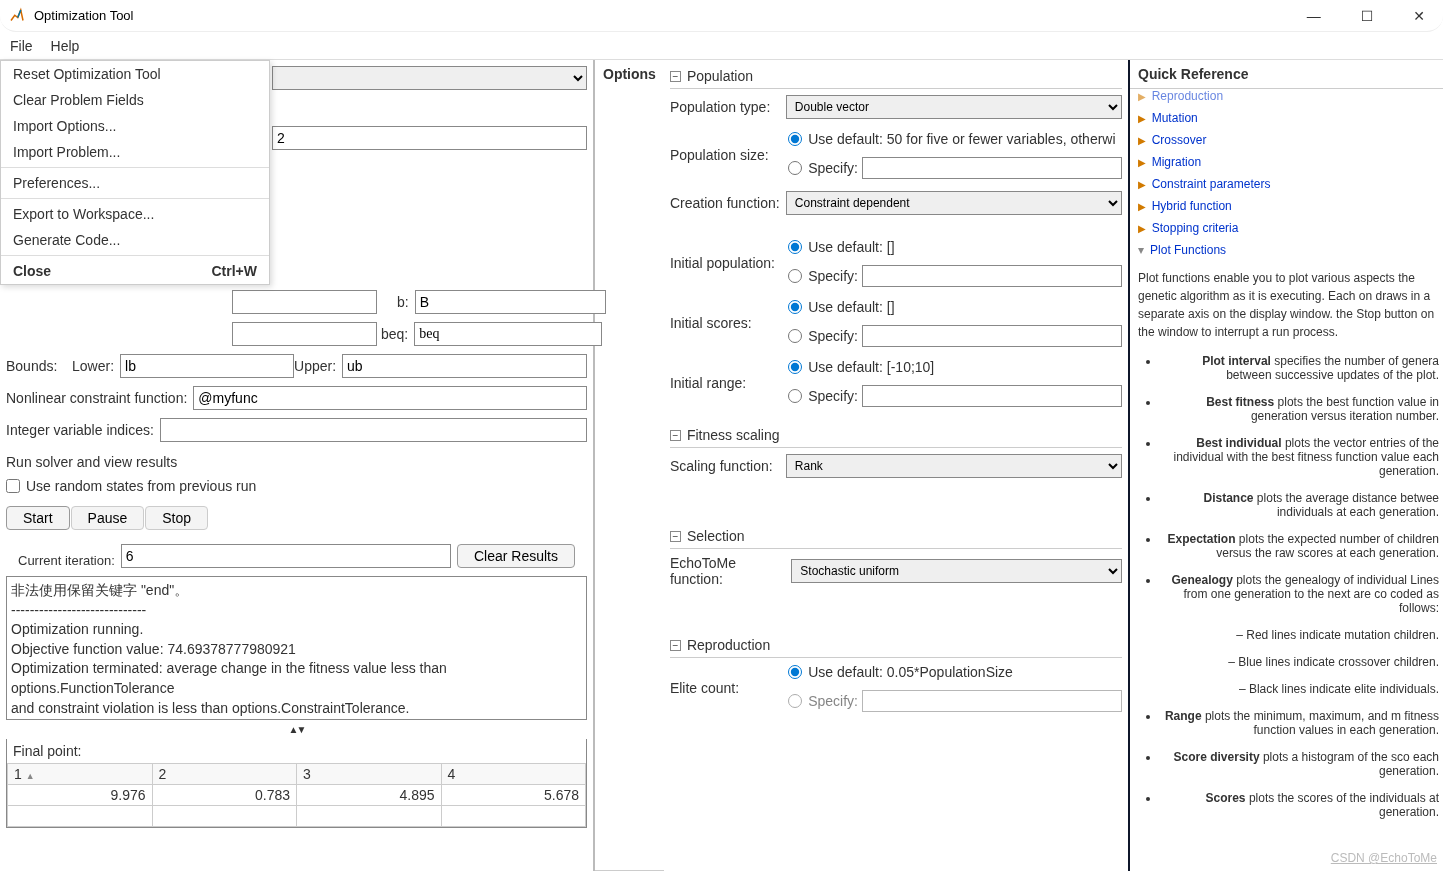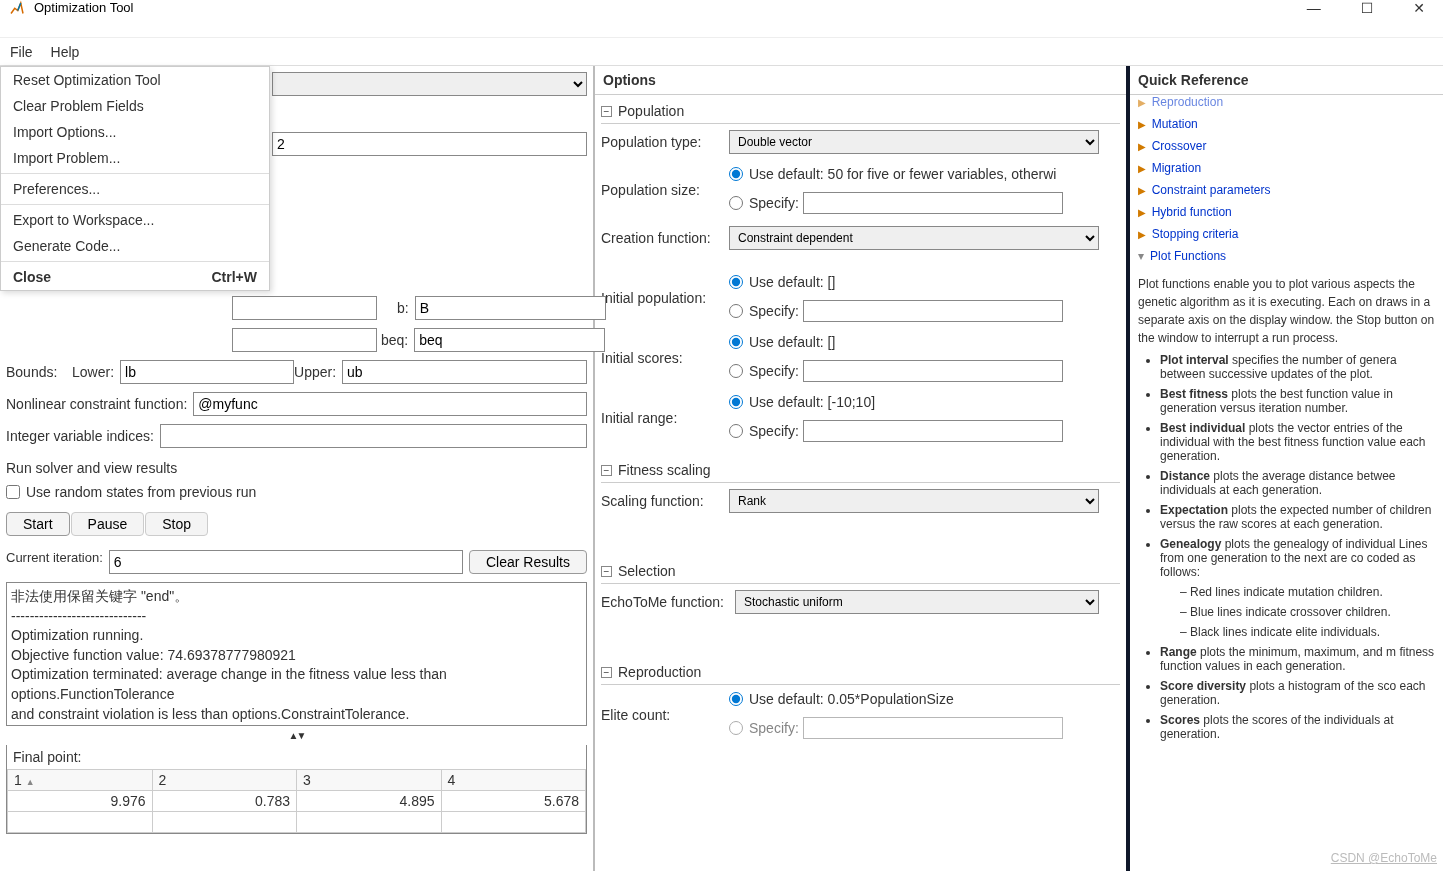--- a/index.html
+++ b/index.html
@@ -1,50 +1,50 @@
 <!DOCTYPE html>
 <html><head>
 <meta charset="utf-8">
 <style>
 * { box-sizing: border-box; margin: 0; padding: 0; font-family: "Segoe UI", Arial, sans-serif; }
 body { background: #fff; font-size: 13px; color: #333; width: 1443px; height: 871px; overflow: hidden; position: relative; }
 
-.titlebar { height: 38px; display: flex; padding: 0 8px; border-bottom: 1px solid #eee; }
+.titlebar { height: 32px; display: flex; align-items: center; padding: 0 8px; border-bottom: 1px solid #eee; border-radius: 16px; }
 .titlebar .logo { width: 18px; height: 18px; margin-right: 8px; }
 .titlebar .title { font-size: 13px; color: #000; }
 .titlebar .win-controls { margin-left: auto; display: flex; gap: 40px; padding-right: 10px; font-size: 14px; }
 
 .menubar { height: 28px; display: flex; align-items: center; padding: 0 10px; border-bottom: 1px solid #ddd; font-size: 14px; }
 .menubar span { margin-right: 18px; cursor: default; }
 
 .content { display: flex; height: calc(871px - 60px); }
 
 .col-left { width: 595px; border-right: 2px solid #bbb; display: flex; flex-direction: column; padding: 4px 6px 0 6px; position: relative; }
-.col-mid { width: 535px; border-right: 4px solid #0f172a; display: flex; flex-direction: column; }
+.col-mid { width: 535px; border-right: 2px solid #0f172a; display: flex; }
 .col-right { flex: 1; display: flex; flex-direction: column; overflow: hidden; }
 
 .panel-header { font-weight: bold; font-size: 14px; padding: 6px 8px; border-bottom: 1px solid #ccc; }
 
 .file-menu { position: absolute; top: 0; left: 0; width: 270px; background: #fff; border: 1px solid #ccc; box-shadow: 2px 2px 6px rgba(0,0,0,0.15); z-index: 100; font-size: 14px; }
 .file-menu div.item { padding: 5px 12px; cursor: default; }
 .file-menu hr { border: none; border-top: 1px solid #ddd; margin: 2px 0; }
 .file-menu .close-row { display: flex; justify-content: space-between; padding: 5px 12px; font-weight: bold; }
 
 .left-body { display: flex; flex-direction: column; gap: 4px; padding-top: 224px; }
 .form-row { display: flex; align-items: center; margin: 2px 0; font-size: 14px; }
 .form-row label { white-space: nowrap; margin-right: 6px; }
 input.txt { border: 1px solid #888; padding: 2px 4px; font-size: 14px; height: 24px; }
 select.sel { border: 1px solid #888; padding: 2px 4px; font-size: 12px; height: 24px; }
 
 .section-hdr { font-size: 14px; margin: 6px 0 2px 0; }
 .btn { border: 1px solid #999; background: #f4f4f4; border-radius: 4px; padding: 3px 16px; font-size: 14px; cursor: default; }
 .btn.disabled { color: #000000; border-color: #ccc; }
 .run-row { display: flex; gap: 1px; margin: 6px 0; }
 
-.iter-row { display: flex; align-items: flex-start; gap: 6px; margin: 4px 0; }
+.iter-row { display: flex; align-items: flex-end; gap: 6px; margin: 4px 12px; }
 .iter-row input { flex: 1; }
 .log-box { border: 1px solid #888; padding: 4px; font-size: 14px; height: 144px; overflow: auto; line-height: 1.4; }
 .log-box p { margin: 0; }
 
 .twist { text-align: center; font-size: 10px; letter-spacing: -2px; color: #333; }
 .final-panel { border: 1px solid #888; border-top: none; }
 .final-title { padding: 4px 6px; font-size: 14px; }
 .final-table { border: 1px solid #ccc; border-collapse: collapse; width: 100%; font-size: 14px; }
 .final-table th, .final-table td { border: 1px solid #ccc; padding: 2px 6px; text-align: left; }
 .final-table td { text-align: right; }
@@ -62,21 +62,21 @@
 input[type=radio] { width: 14px; height: 14px; margin-right: 6px; accent-color: #0078d4; }
 input[type=checkbox] { width: 14px; height: 14px; margin-right: 6px; }
 .spec-input { border: 1px solid #888; height: 22px; padding: 2px 4px; margin-left: 4px; width: 260px; }
 .sel-full { width: 370px; }
 
 .right-body { overflow: hidden; padding: 4px 4px 4px 8px; font-size: 12px; flex: 1; }
 .ref-link { color: #0033cc; padding: 4px 0; display: flex; align-items: center; cursor: default; }
 .arrow-r { color: #d17a00; margin-right: 6px; font-size: 10px; }
 .ref-section { margin-top: 8px; line-height: 1.5; }
 .ref-bullets { list-style: disc; padding-left: 22px; }
-.ref-bullets li { margin: 6px 0; }
+.ref-bullets li { margin: 13px 0; text-align: right; }
 .ref-sub { list-style: none; padding-left: 20px; }
 .ref-sub li::before { content: "–  "; }
 .watermark { position: absolute; right: 6px; bottom: 6px; color: #bbb; font-size: 12px; text-decoration: underline; }
 .top-input { position: absolute; top: 6px; left: 272px; right: 6px; display:flex; flex-direction:column; gap:4px; }
 </style>
 </head>
 <body>
 
 <div class="titlebar">
   <svg class="logo" viewBox="0 0 24 24">
@@ -125,21 +125,21 @@
 
     <div class="left-body">
       <div class="form-row">
         <input class="txt" style="width: 145px; margin-left: 226px;">
         <label style="margin-left:20px">b:</label>
         <input class="txt" style="flex: 1 1 0%;" value="B">
       </div>
       <div class="form-row">
         <input class="txt" style="width: 145px; margin-left: 226px;">
         <label style="margin-left:4px">beq:</label>
-        <input class="txt" style="flex: 1 1 0%;" value="beq">
+        <input class="txt" style="flex: 1 1 0%; font-family: Liberation Serif, serif;" value="beq">
       </div>
       <div class="form-row">
         <label style="width:60px">Bounds:</label>
         <label style="margin-left:auto">Lower:</label>
         <input class="txt" style="width: 174px;" value="lb">
         <label>Upper:</label>
         <input class="txt" style="flex: 1 1 0%;" value="ub">
       </div>
       <div class="form-row">
         <label>Nonlinear constraint function:</label>

